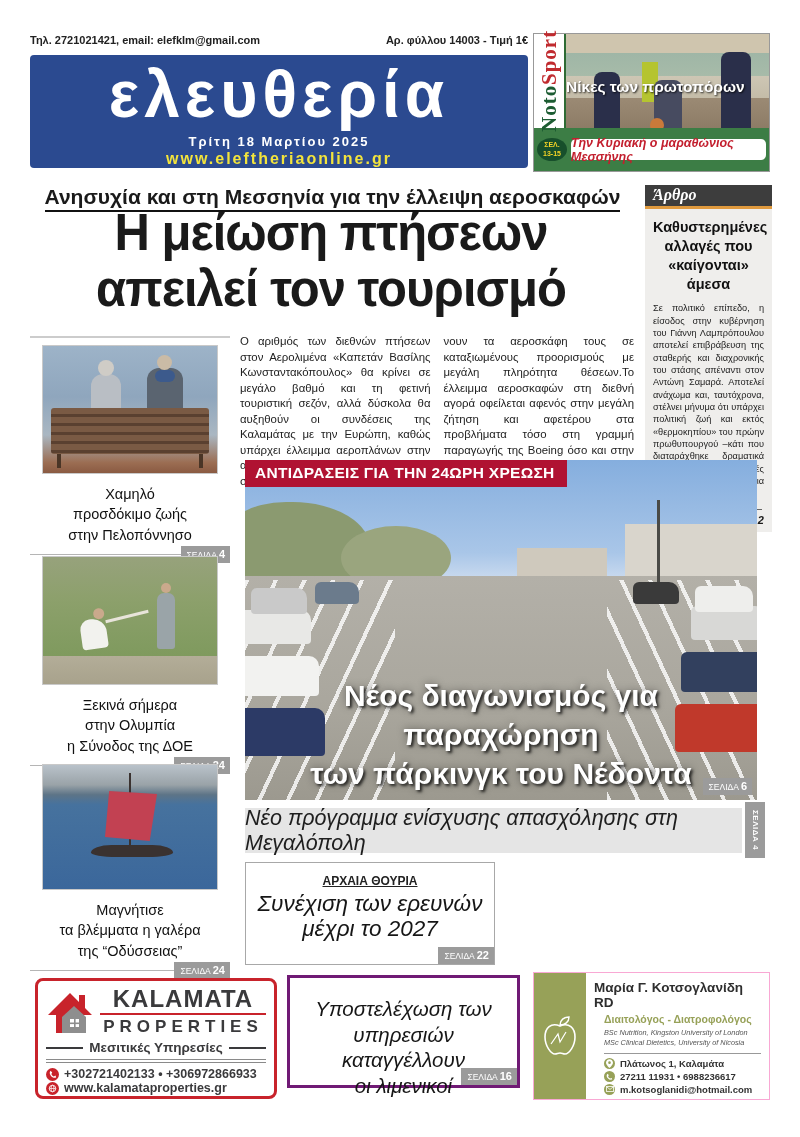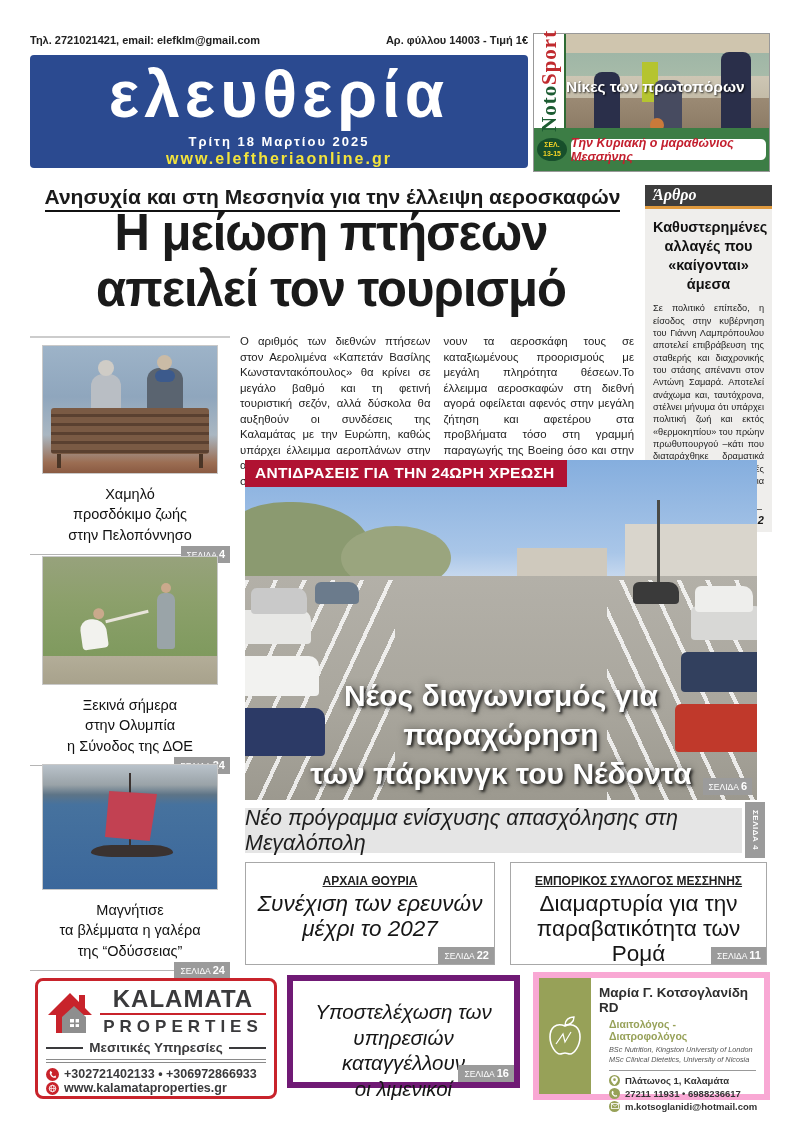--- a/index.html
+++ b/index.html
@@ -150,26 +150,26 @@
       border-bottom:2px solid #c8232b;padding-bottom:2px;}
   .kal-name2{font-size:17px;font-weight:bold;letter-spacing:5px;color:#3a3a3c;margin-top:2px;}
   .kal-tag{display:flex;align-items:center;gap:6px;margin-top:3px;color:#3a3a3c;}
   .kal-tag:before,.kal-tag:after{content:"";flex:1;border-top:2px solid #3a3a3c;}
   .kal-tag span{font-size:13.5px;font-weight:bold;}
   .kal-div{border-top:1px solid #8a8a8a;border-bottom:1px solid #8a8a8a;height:2px;margin:4px 0 4px;}
   .kal-row{display:flex;align-items:center;gap:5px;font-size:12.5px;font-weight:bold;color:#3a3a3c;
       margin-top:0;}
   .circle-ic{width:13px;height:13px;border-radius:50%;background:#c8232b;color:#fff;flex:none;
       display:flex;align-items:center;justify-content:center;font-size:8px;}
-  .limeniki{position:absolute;left:287px;top:975px;width:233px;height:113px;border:6px solid #701a75;
+  .limeniki{position:absolute;left:287px;top:975px;width:233px;height:113px;border:3px solid #701a75;
       box-sizing:border-box;text-align:center;}
   .lim-title{margin-top:18px;font-size:20.5px;font-style:italic;line-height:1.25;white-space:pre-line;
       color:#161616;}
   .dietitian{position:absolute;left:533px;top:972px;width:237px;height:128px;background:#fff;
-      border:6px solid #f9a8d4;box-sizing:border-box;display:flex;}
+      border:1px solid #f9a8d4;box-sizing:border-box;display:flex;}
   .diet-band{width:52px;flex:none;background:#97a158;display:flex;align-items:center;justify-content:center;}
   .diet-main{flex:1;padding:7px 8px 4px;min-width:0;}
   .diet-name{font-size:13.5px;font-weight:bold;color:#2e2e2e;}
   .diet-prof{font-size:10.5px;font-weight:bold;color:#97a158;margin-top:3px;margin-left:10px;}
   .diet-cred{font-size:7.3px;font-style:italic;color:#555;margin-top:3px;margin-left:10px;
       white-space:pre-line;line-height:1.35;}
   .diet-div{border-top:1px solid #999;margin:5px 0 4px 10px;}
   .diet-row{display:flex;align-items:center;gap:5px;font-size:9.5px;font-weight:bold;color:#333;
       margin:2px 0 0 10px;}
   .diet-ic{width:11px;height:11px;border-radius:50%;background:#97a158;flex:none;
@@ -312,26 +312,20 @@
 
   <div class="mega">Νέο πρόγραμμα ενίσχυσης απασχόλησης στη Μεγαλόπολη</div>
   <div class="mega-tab">ΣΕΛΙΔΑ 4</div>
 
   <div class="sbox sbox-a">
     <div class="sbox-kicker">ΑΡΧΑΙΑ ΘΟΥΡΙΑ</div>
     <div class="sbox-title">Συνέχιση των ερευνών
 μέχρι το 2027</div>
     <span class="badge" style="top:auto;bottom:0;right:0;"><span>ΣΕΛΙΔΑ</span><b>22</b></span>
   </div>
-  <div class="sbox sbox-b">
-    <div class="sbox-kicker">ΕΜΠΟΡΙΚΟΣ ΣΥΛΛΟΓΟΣ ΜΕΣΣΗΝΗΣ</div>
-    <div class="sbox-title">Διαμαρτυρία για την
-παραβατικότητα των Ρομά</div>
-    <span class="badge" style="top:auto;bottom:0;right:0;"><span>ΣΕΛΙΔΑ</span><b>11</b></span>
-  </div>
 
   <div class="kalamata">
     <div class="kal-top">
       <svg class="kal-logo" viewBox="0 0 54 46">
         <polygon points="2,26 24,4 33,13 33,6 39,6 39,19 46,26 38,26 38,44 10,44 10,26" fill="#c8232b"></polygon>
         <polygon points="16,28 28,17 40,28 40,44 16,44" fill="#8e8e8e"></polygon>
         <rect x="24" y="30" width="9" height="8" fill="#fff"></rect>
         <rect x="28" y="30" width="1.6" height="8" fill="#8e8e8e"></rect>
         <rect x="24" y="33.5" width="9" height="1.6" fill="#8e8e8e"></rect>
       </svg>

